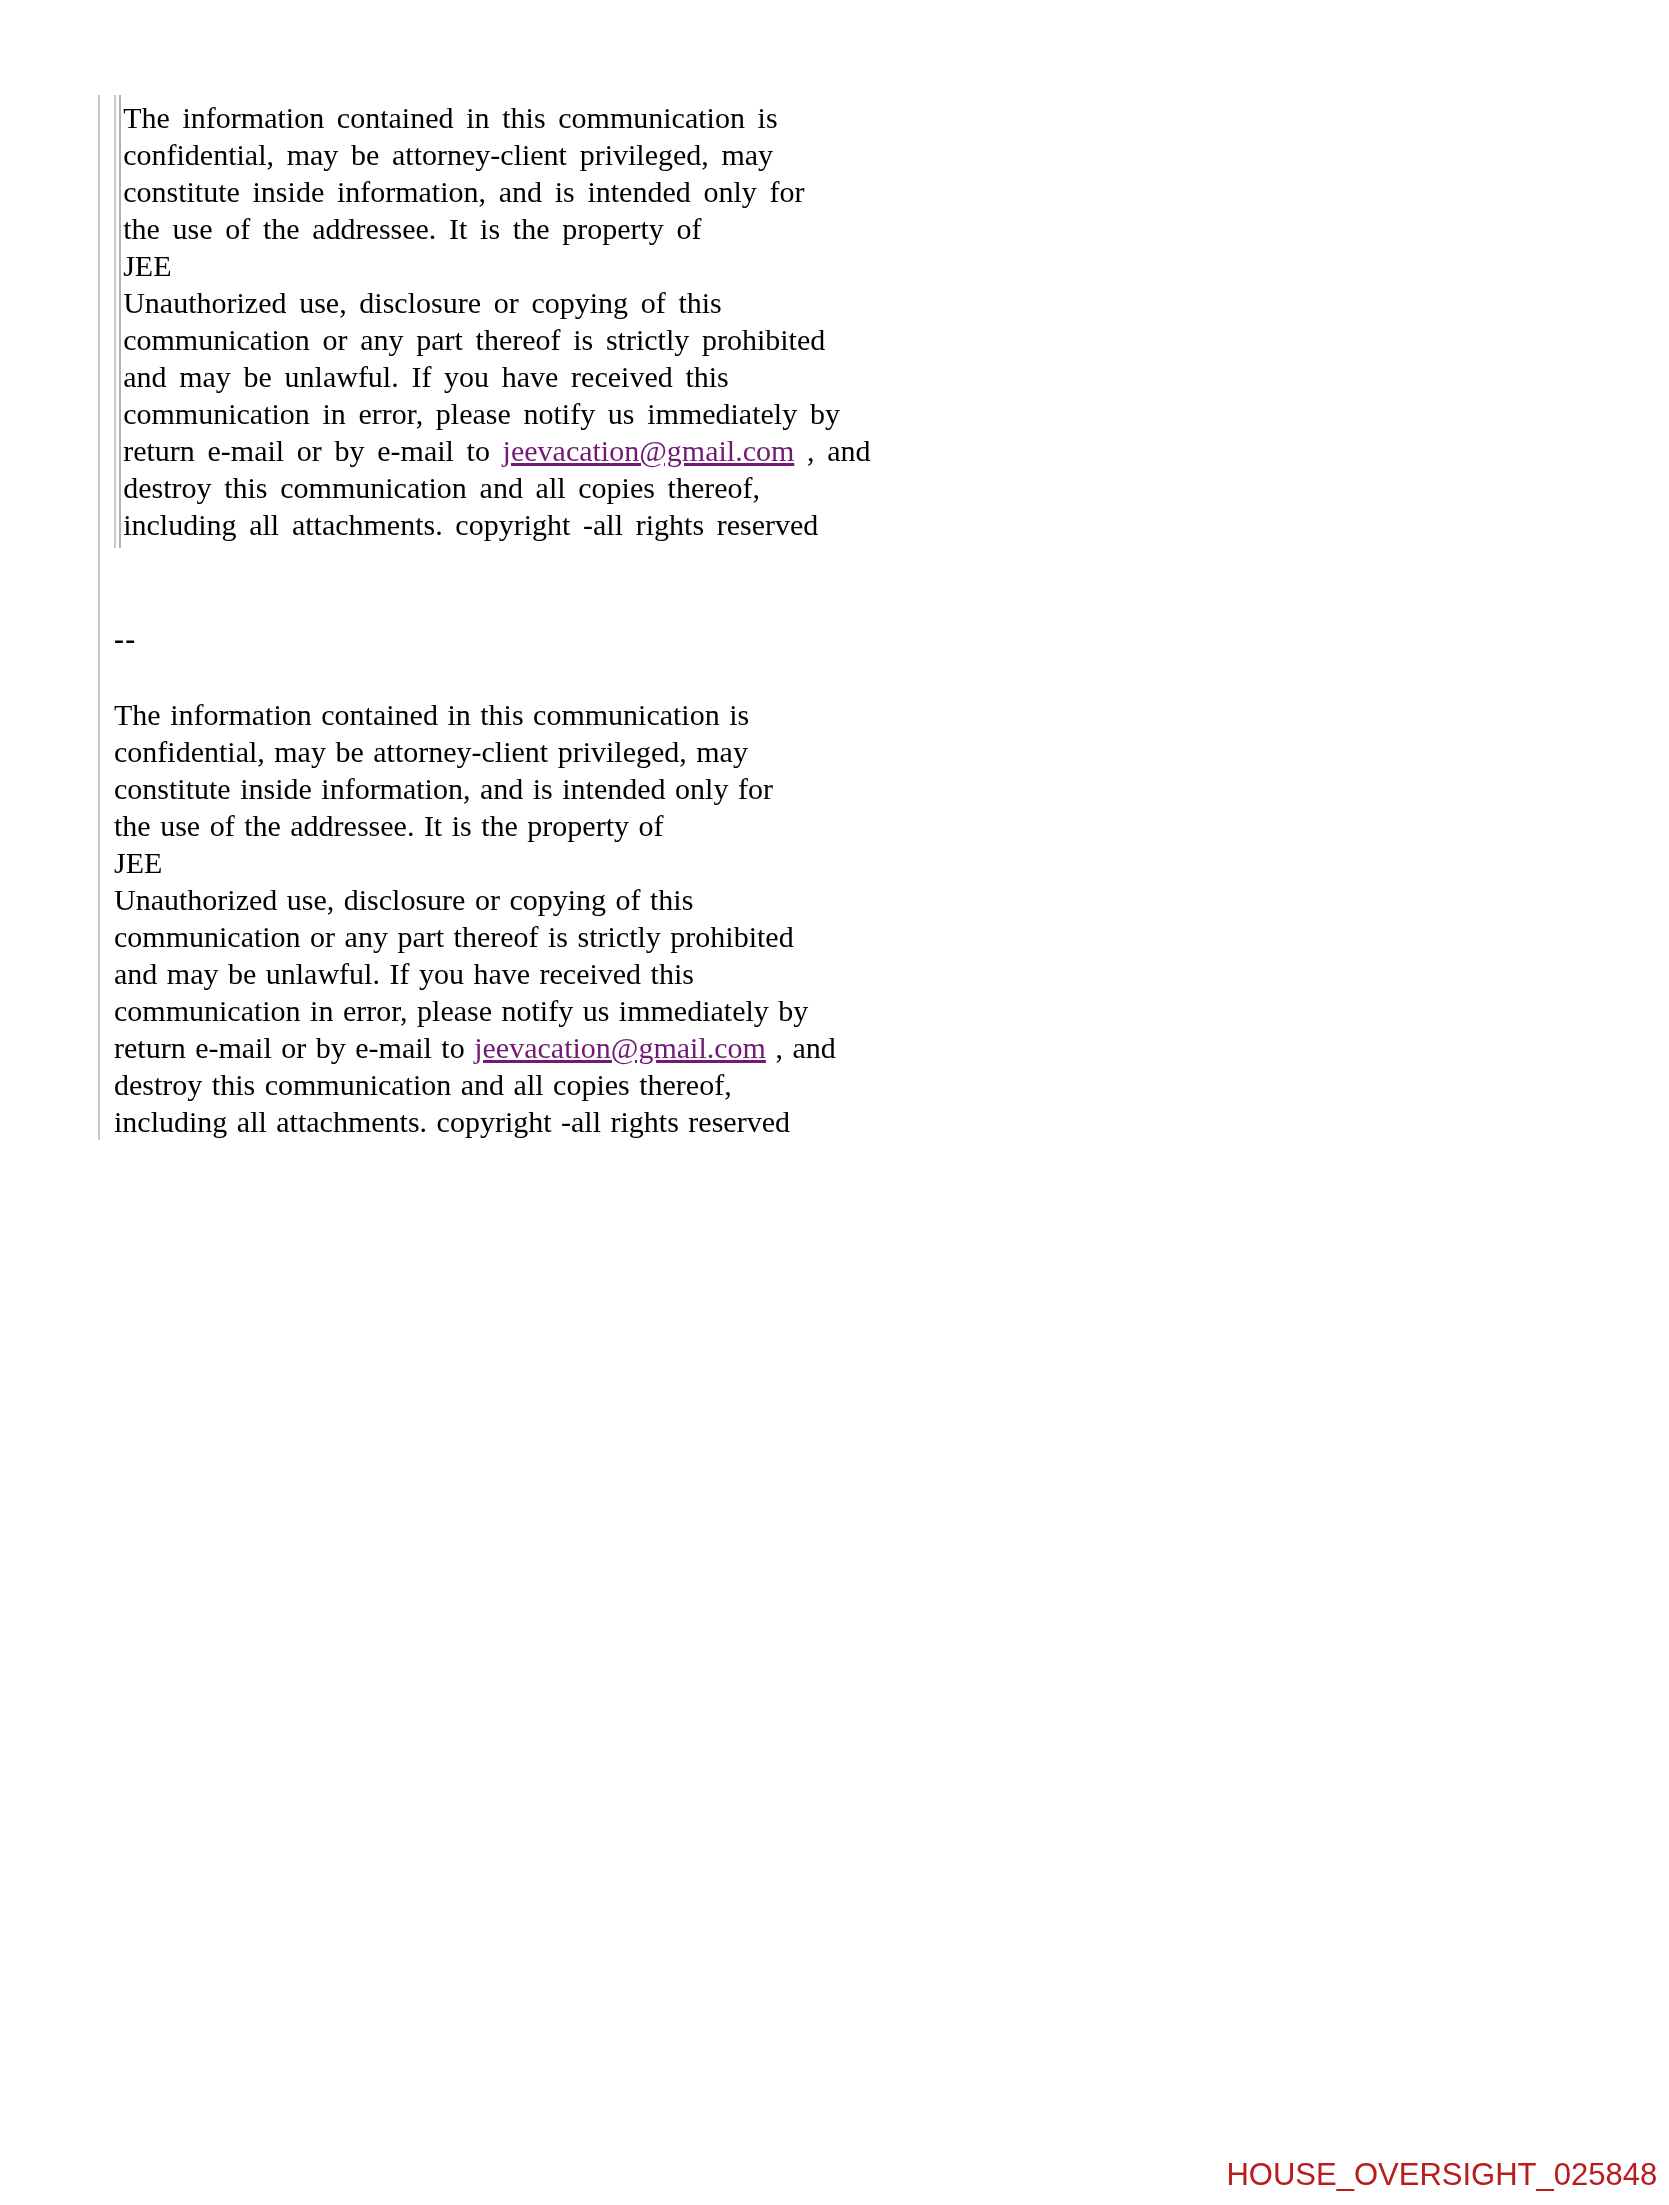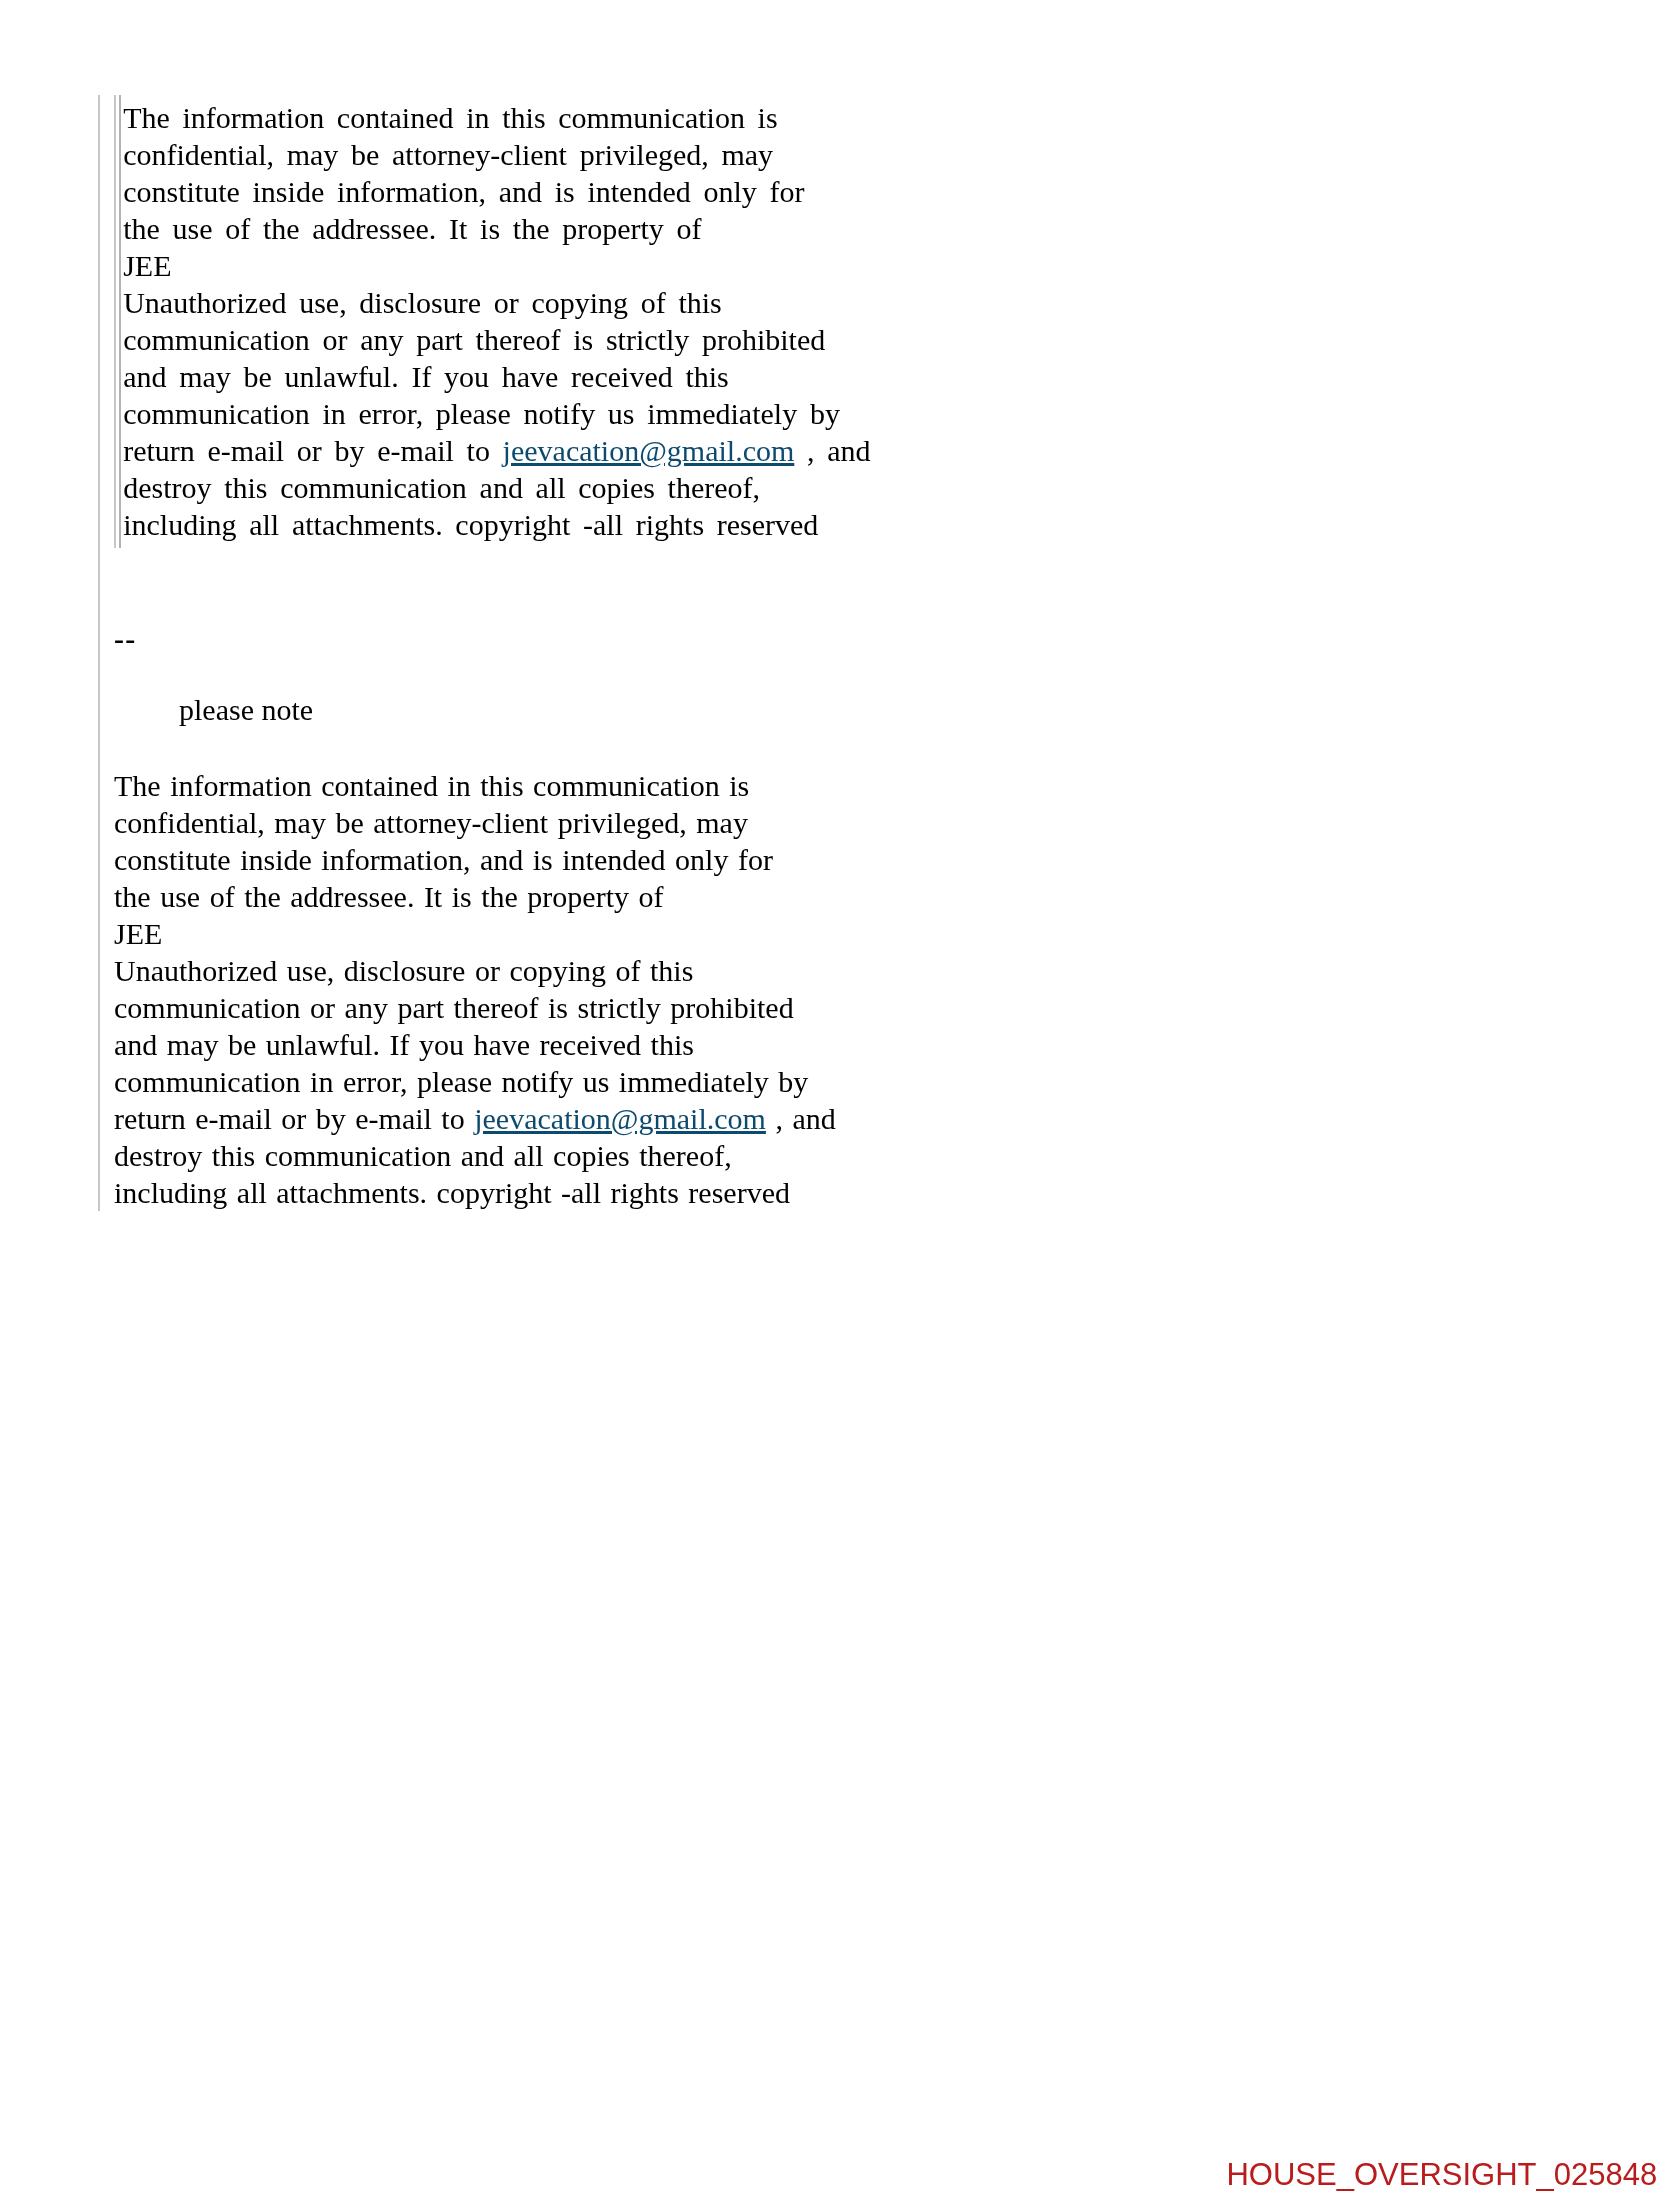--- a/index.html
+++ b/index.html
@@ -59,21 +59,21 @@
     letter-spacing: 1.3px;
   }
   .note {
     margin-top: 34px;
     margin-left: 65px;
     font-size: 30px;
     line-height: 37px;
   }
 
   a.email {
-    color: #0c4a6e;
+    color: #701a75;
     text-decoration: underline;
   }
 
   .bates {
     position: absolute;
     top: 2156px;
     right: 11.8px;
     font-family: "Liberation Sans", sans-serif;
     font-size: 31px;
     line-height: 37px;
@@ -100,21 +100,20 @@
           <div class="line">communication in error, please notify us immediately by</div>
           <div class="line">return e-mail or by e-mail to <a class="email" href="#">jeevacation@gmail.com</a> , and</div>
           <div class="line">destroy this communication and all copies thereof,</div>
           <div class="line">including all attachments. copyright -all rights reserved</div>
         </div>
     </div>
   </div>
 
   <div class="separator">--</div>
 
-  <div class="note">please note</div>
 
   <div class="disclaimer block2">
       <div class="line">The information contained in this communication is</div>
       <div class="line">confidential, may be attorney-client privileged, may</div>
       <div class="line">constitute inside information, and is intended only for</div>
       <div class="line">the use of the addressee. It is the property of</div>
       <div class="line">JEE</div>
       <div class="line">Unauthorized use, disclosure or copying of this</div>
       <div class="line">communication or any part thereof is strictly prohibited</div>
       <div class="line">and may be unlawful. If you have received this</div>

